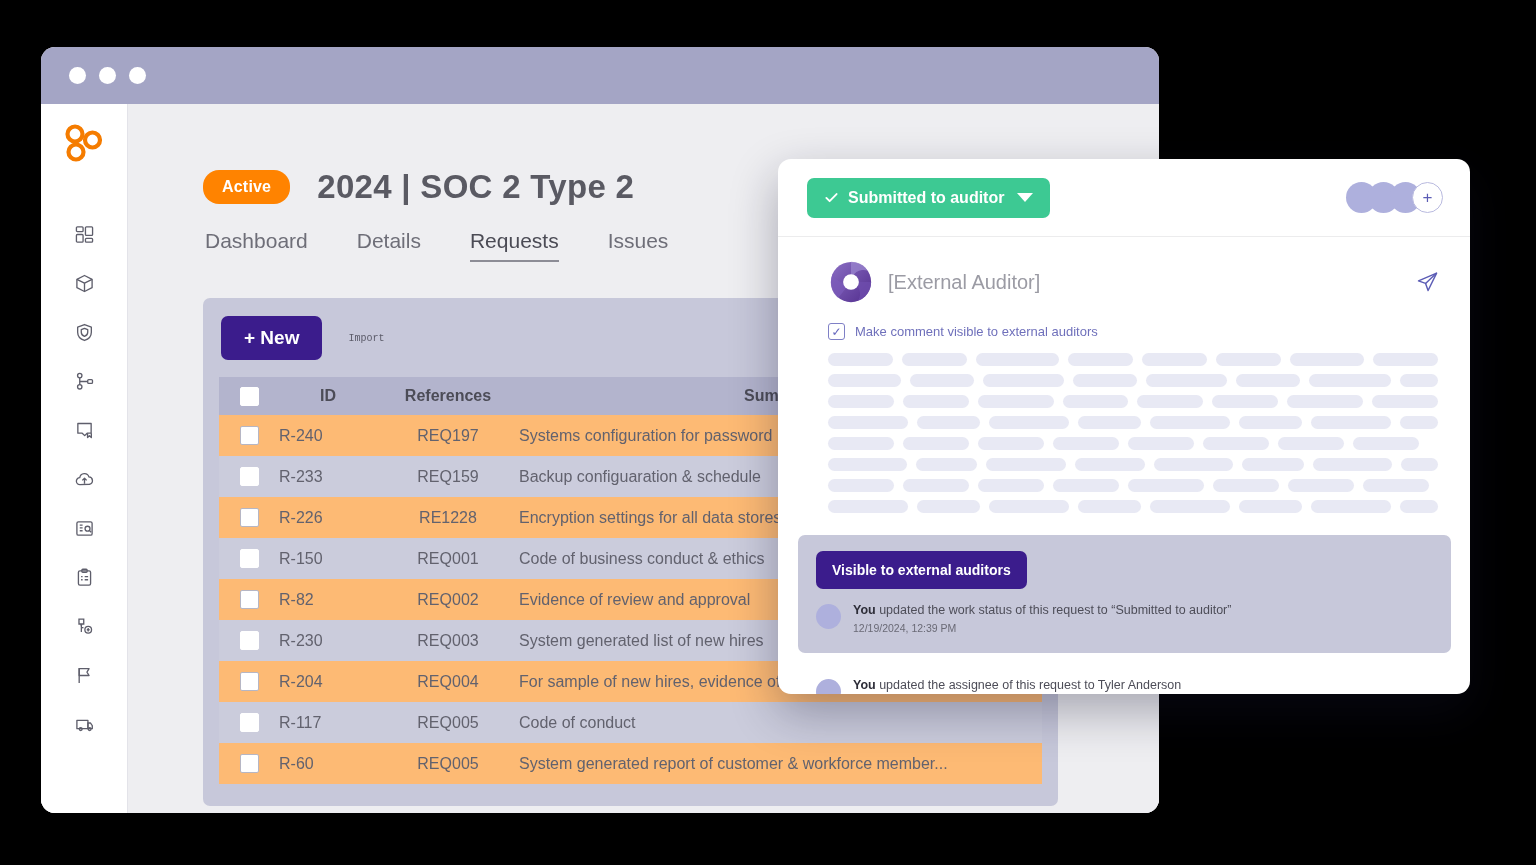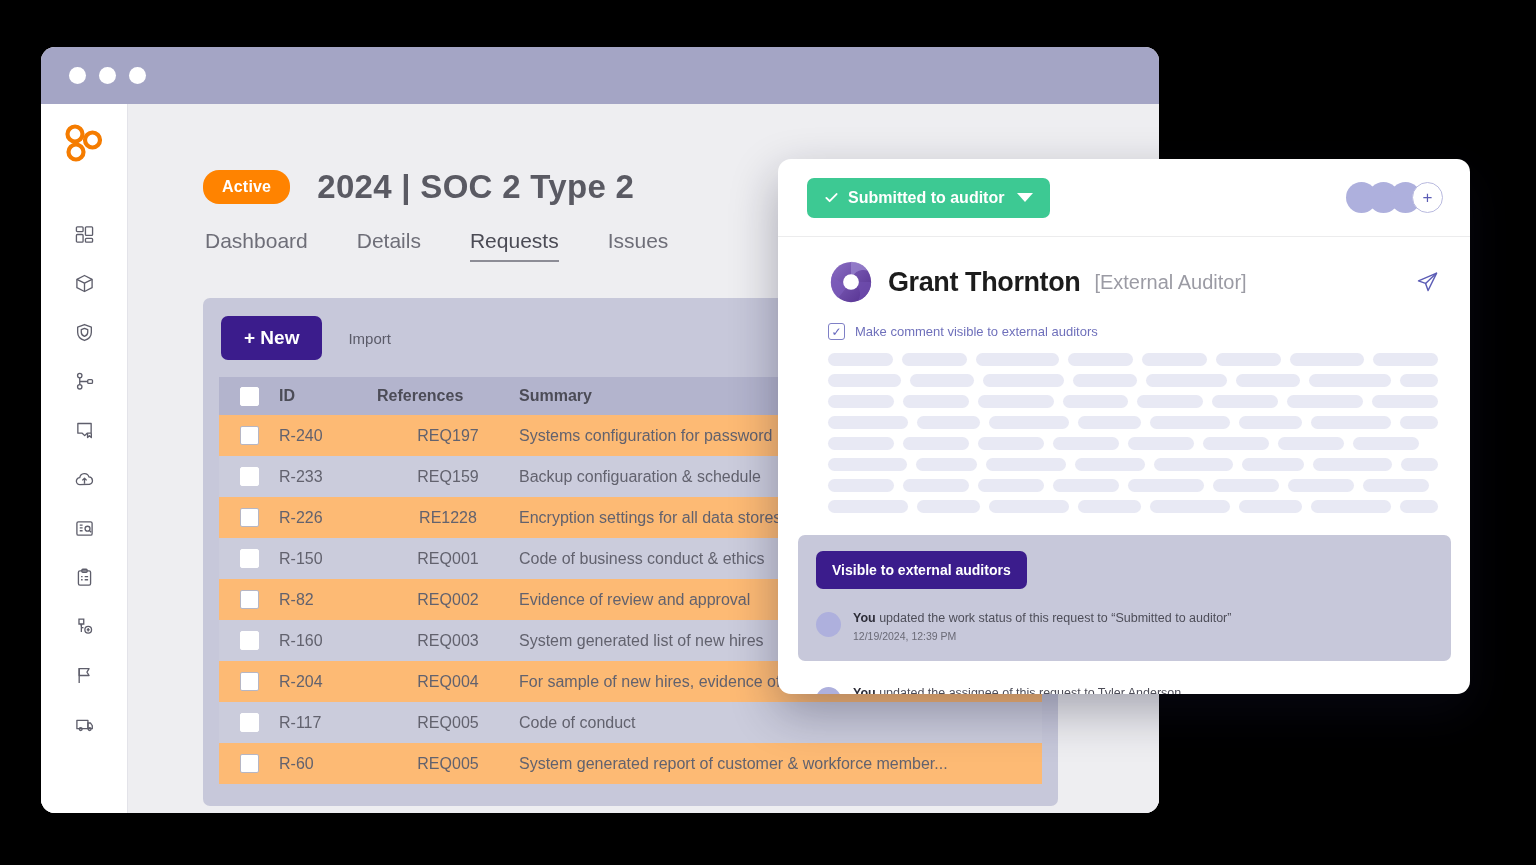--- a/index.html
+++ b/index.html
@@ -148,36 +148,37 @@
     color: #ffffff;
     font-size: 19px;
     font-weight: bold;
     padding: 11px 23px;
     border-radius: 7px;
     border: none;
     cursor: pointer;
     font-family: "Liberation Sans", sans-serif;
   }
   .btn-import {
-    font-size: 15px;
+    font-size: 10px;
     color: #5b5b69;
     cursor: pointer;
+    font-family: Liberation Mono, monospace;
   }
 
   table.reqs {
     width: 100%;
     border-collapse: collapse;
     table-layout: fixed;
   }
   table.reqs thead th {
     background: #b3b4cd;
     color: #4c4c57;
     font-size: 16px;
     font-weight: bold;
-    text-align: left;
+    text-align: center;
     height: 38px;
     padding: 0;
   }
   table.reqs tbody td {
     height: 41px;
     font-size: 16px;
     color: #62626e;
     padding: 0;
     background: #fdba74;
   }
@@ -349,21 +350,21 @@
     font-size: 14px;
     font-weight: bold;
     padding: 11px 16px;
     border-radius: 7px;
     cursor: pointer;
   }
   .log-item {
     display: flex;
     gap: 12px;
     align-items: flex-start;
-    margin-top: 22px;
+    margin-top: 14px;
   }
   .log-av {
     width: 25px; height: 25px;
     border-radius: 50%;
     background: #aeb0dd;
     flex: 0 0 25px;
     margin-top: 1px;
   }
   .log-text {
     font-size: 12.5px;
@@ -569,21 +570,21 @@
                 <td class="col-check">
                   <span class="chk"></span></td>
                 <td class="cell-pad-id">R-82</td>
                 <td class="cell-pad-ref">REQ002</td>
                 <td class="cell-pad-sum">Evidence of review and approval</td>
               </tr>
 
               <tr class="alt">
                 <td class="col-check">
                   <span class="chk solid"></span></td>
-                <td class="cell-pad-id">R-160</td>
+                <td class="cell-pad-id">R-230</td>
                 <td class="cell-pad-ref">REQ003</td>
                 <td class="cell-pad-sum">System generated list of new hires</td>
               </tr>
 
               <tr>
                 <td class="col-check">
                   <span class="chk"></span></td>
                 <td class="cell-pad-id">R-204</td>
                 <td class="cell-pad-ref">REQ004</td>
                 <td class="cell-pad-sum">For sample of new hires, evidence of onboarding</td>
@@ -641,21 +642,20 @@
               <stop offset="0" stop-color="#8b6fc4"></stop>
               <stop offset="1" stop-color="#522d8e"></stop>
             </linearGradient>
           </defs>
           <circle cx="24" cy="24" r="21" fill="url(#gtg)"></circle>
           <path d="M24 3a21 21 0 0 1 17.4 9.2A13 13 0 0 0 24 24z" fill="#9b86cf" opacity=".75"></path>
           <path d="M45 24a21 21 0 0 1-13.6 19.6A13 13 0 0 0 24 24z" fill="#6f4eae" opacity=".75"></path>
           <path d="M10.6 40.6A21 21 0 0 1 5.5 14.4 13 13 0 0 0 24 24z" fill="#7c5cbb" opacity=".65"></path>
           <circle cx="24" cy="24" r="8.2" fill="#ffffff"></circle>
         </svg>
-        <span class="gt-name">Grant Thornton</span>
         <span class="gt-role">[External Auditor]</span>
         <span class="send-icon">
           <svg width="23" height="23" viewBox="0 0 24 24" fill="none" stroke="currentColor" stroke-width="1.5" stroke-linejoin="round">
             <path d="M21.5 3.2 2.6 11.4l7.4 2.6 2.6 7.4z"></path>
             <path d="M10 14 21.5 3.2"></path>
           </svg>
         </span>
       </div>
 
       <div class="visible-check">

